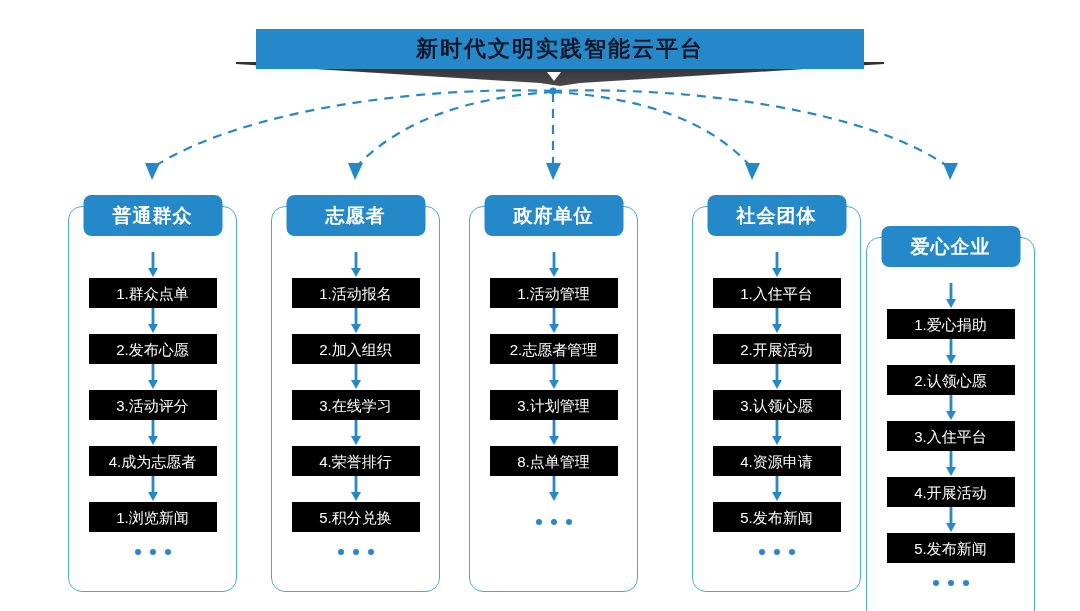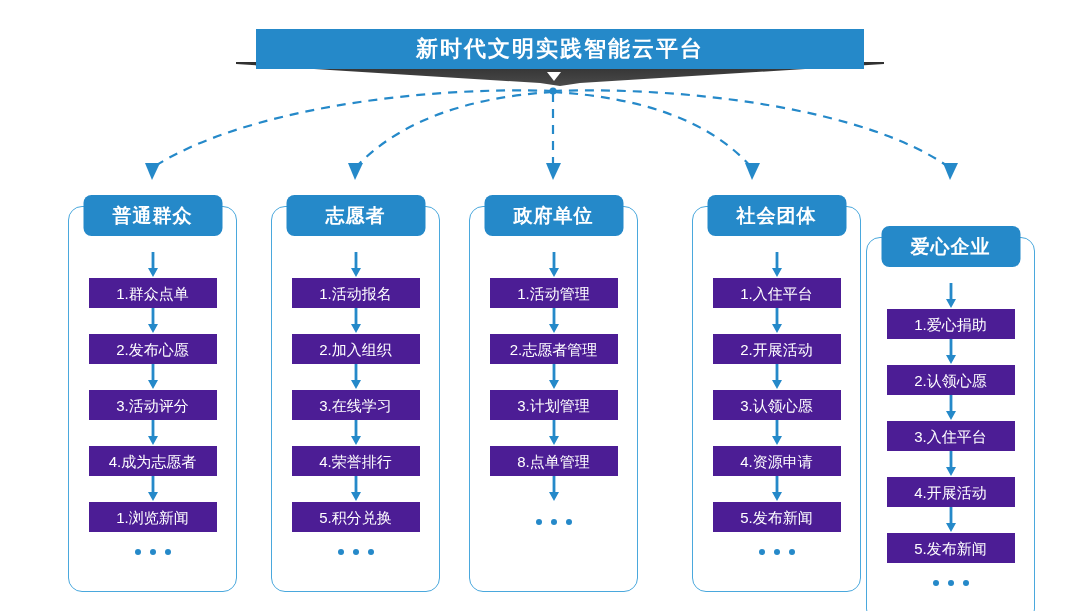--- a/index.html
+++ b/index.html
@@ -33,21 +33,21 @@
     top: 29px;
     width: 608px;
     height: 40px;
     background: #2589c9;
     z-index: 3;
     display: flex;
     align-items: center;
     justify-content: center;
   }
   #title-text {
-    color: #ffffff;
+    color: #0f172a;
     font-size: 22px;
     font-weight: bold;
     letter-spacing: 2px;
     line-height: 1;
     white-space: nowrap;
   }
   #banner-chevron {
     position: absolute;
     left: 546px;
     top: 71px;
@@ -125,21 +125,21 @@
     align-items: center;
   }
   .step-arrow {
     width: 12px;
     height: 26px;
     display: block;
   }
   .step-box {
     width: 128px;
     height: 30px;
-    background: #4c1d95;
+    background: #000000;
     display: flex;
     align-items: center;
     justify-content: center;
     box-sizing: border-box;
   }
   .step-label {
     color: #ffffff;
     font-size: 15px;
     line-height: 1;
     white-space: nowrap;

